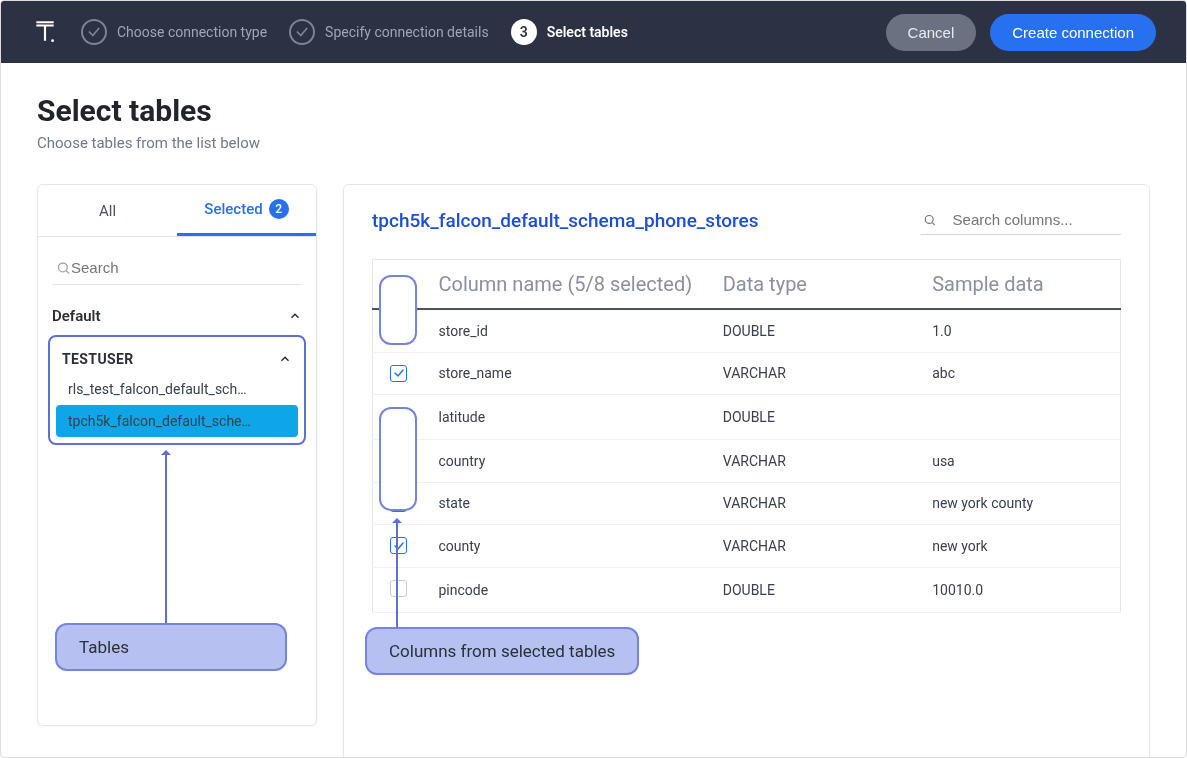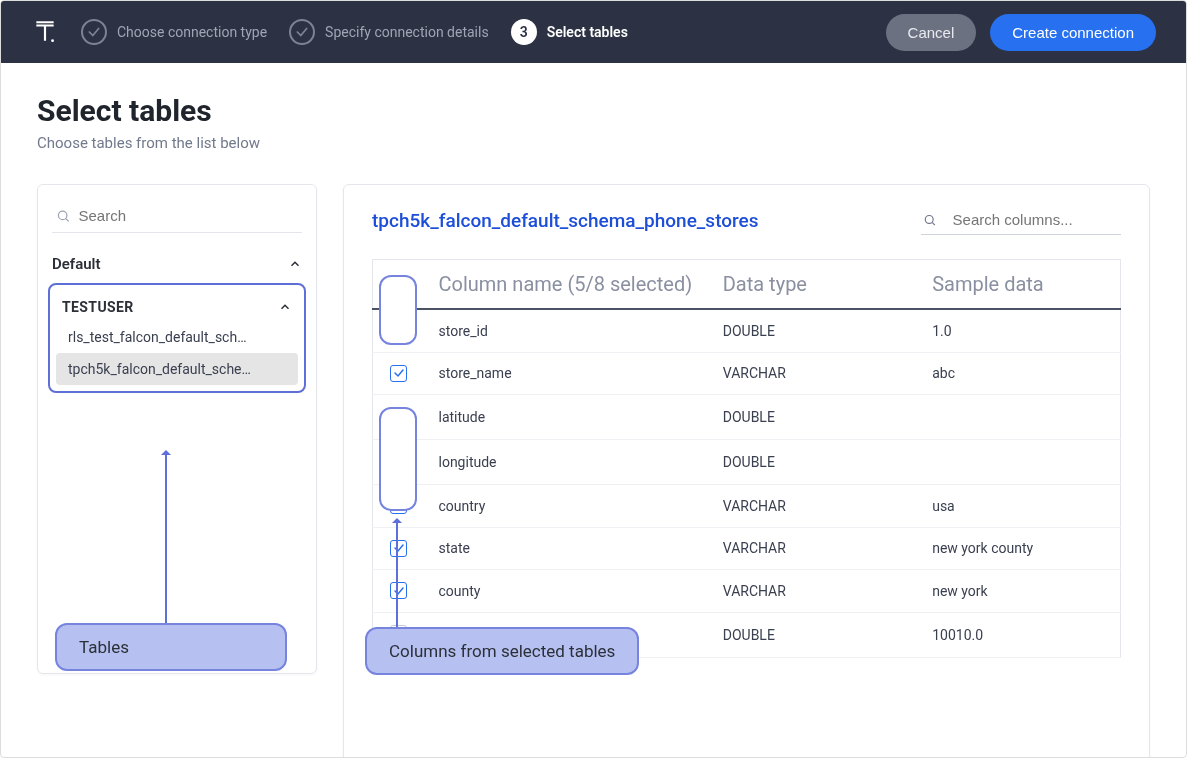--- a/index.html
+++ b/index.html
@@ -70,21 +70,21 @@
       flex: 1; text-align: center; padding: 14px 0; font-size: 15px; color: #4a5264;
       cursor: pointer; display: flex; align-items: center; justify-content: center; gap: 6px;
     }
     .tab.active { color: #2770ef; border-bottom: 3px solid #2770ef; font-weight: 500; }
     .badge-count {
       background: #2770ef; color: #fff; width: 20px; height: 20px; border-radius: 50%;
       font-size: 12px; display: inline-flex; align-items: center; justify-content: center;
     }
     .search-box {
       margin: 14px 14px 4px 14px; border-bottom: 1px solid #e4e6eb; padding: 8px 4px;
-      display: flex; align-items: center; gap: 8px;
+      display: flex; align-items: center; gap: 0;
     }
     .search-box input {
       border: none; outline: none; font-size: 15px; width: 100%; color: #4a5264;
       background: transparent;
     }
     .search-box svg { width: 16px; height: 16px; stroke: #9aa1b2; }
 
     .group-header {
       padding: 18px 14px 10px 14px; font-size: 15px; font-weight: 600; color: #2b3038;
       display: flex; align-items: center; justify-content: space-between; cursor: pointer;
@@ -96,21 +96,21 @@
     }
     .table-box-header {
       padding: 8px 10px 6px 10px; font-size: 14px; font-weight: 700; letter-spacing: 0.4px;
       display: flex; align-items: center; justify-content: space-between; cursor: pointer;
     }
     .table-item {
       padding: 8px 12px; font-size: 14px; color: #3a4050; border-radius: 4px; cursor: pointer;
       white-space: nowrap; overflow: hidden; text-overflow: ellipsis;
       margin: 0 4px;
     }
-    .table-item.selected { background: #e5e5e5; }
+    .table-item.selected { background: #0ea5e9; }
 
     
     .main-panel {
       flex: 1; background: #fff; border: 1px solid #e4e6eb; border-radius: 6px;
       padding: 20px 28px 40px 28px; position: relative;
       box-shadow: 0 1px 3px rgba(0,0,0,0.04);
       min-height: 580px;
     }
     .main-panel-top { display: flex; align-items: center; justify-content: space-between; }
     .table-title { font-size: 19px; font-weight: 500; color: #1d4ed8; }
@@ -206,20 +206,29 @@
   </div>
 </div>
 
 <div class="page">
   <h1>Select tables</h1>
   <div class="sub">Choose tables from the list below</div>
 
   <div class="content-row">
 
     <div class="side-panel">
+      <div class="tabs">
+        <div class="tab">
+          <span>All</span>
+        </div>
+        <div class="tab active">
+          <span>Selected</span>
+          <span class="badge-count">2</span>
+        </div>
+      </div>
       <div class="search-box">
         <svg viewBox="0 0 24 24" fill="none" stroke-width="2">
             <circle cx="11" cy="11" r="7"></circle>
             <line x1="21" y1="21" x2="16.5" y2="16.5"></line>
           </svg>
         <input type="text" placeholder="Search" style="">
       </div>
       <div class="group-header">
         <span>Default</span>
         <svg class="chev" viewBox="0 0 24 24" fill="none" stroke="#2b3038" stroke-width="2.5">
@@ -279,26 +288,20 @@
               <td>VARCHAR</td>
               <td>abc</td>
             </tr>
             <tr>
               <td><span class="cb"></span></td>
               <td>latitude</td>
               <td>DOUBLE</td>
               <td></td>
             </tr>
             <tr>
-              <td><span class="cb"></span></td>
-              <td>longitude</td>
-              <td>DOUBLE</td>
-              <td></td>
-            </tr>
-            <tr>
               <td><span class="cb checked">
                   <svg viewBox="0 0 24 24" fill="none" stroke-width="3" stroke-linecap="round">
                     <polyline points="4 12 10 18 20 6"></polyline>
                   </svg>
                 </span></td>
               <td>country</td>
               <td>VARCHAR</td>
               <td>usa</td>
             </tr>
             <tr>

